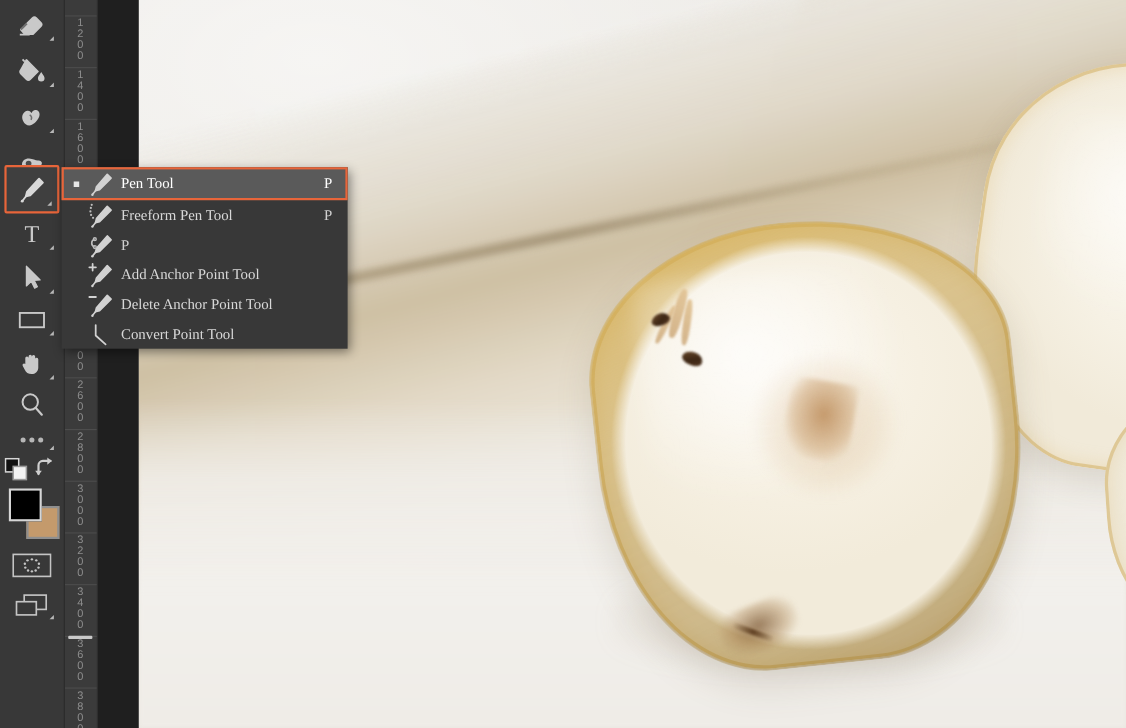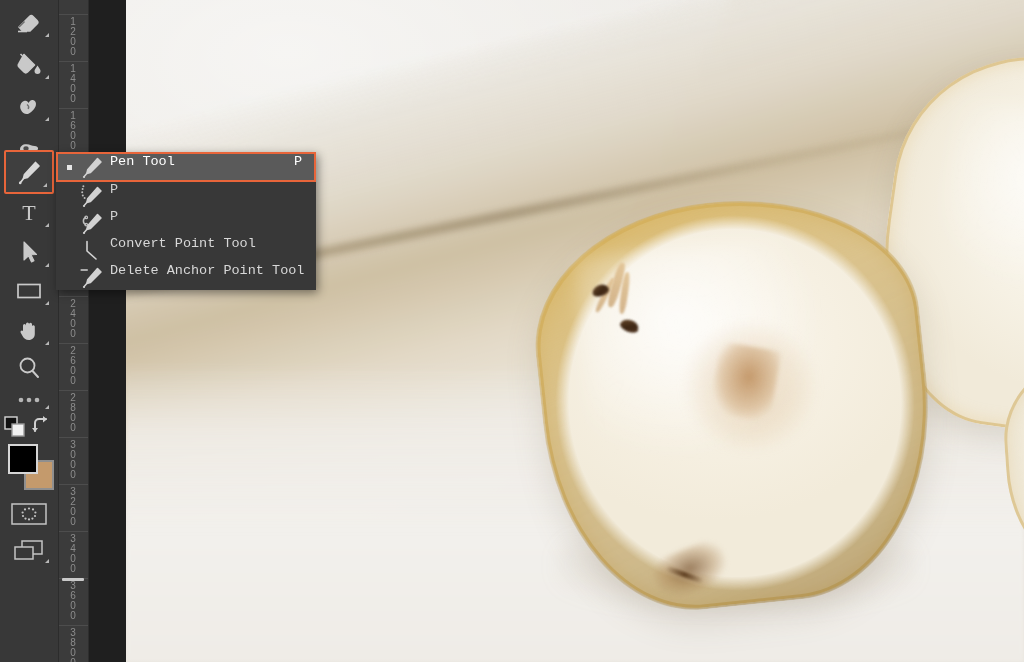--- a/index.html
+++ b/index.html
@@ -322,26 +322,27 @@
     width: 260px;
     background: #383838;
     box-shadow: 2px 3px 9px rgba(0,0,0,0.45);
     z-index: 50;
     padding: 0;
     box-sizing: border-box;
   }
   .menu-item {
     position: relative;
     display: flex;
+    align-items: center;
     height: 27px;
     box-sizing: border-box;
     padding: 0 0 0 6px;
     color: #d6d6d6;
     font-size: 13.5px;
-    font-family: Liberation Mono, monospace;
+    font-family: Liberation Serif, serif;
     white-space: nowrap;
   }
   .menu-item.active {
     background: #5a5a5a;
     border: 2px solid #e8653a;
     height: 30px;
     margin: 0;
     padding-left: 4px;
   }
   .mi-bullet {
@@ -719,20 +720,21 @@
     <circle cx="4" cy="23" r="1.1" fill="#d2d2d2"></circle>
       <g fill="#bdbdbd">
         <circle cx="2.6" cy="6" r="1"></circle>
               <circle cx="2.2" cy="9.2" r="1"></circle>
         <circle cx="2.8" cy="12.4" r="1"></circle>
               <circle cx="4.6" cy="15" r="1"></circle>
         <circle cx="3.4" cy="3.2" r="1"></circle>
       </g>
           </svg>
         </span>
+        <span class="mi-label">Freeform Pen Tool</span>
         <span class="mi-key">P</span>
       </div>
       <div class="menu-item">
         <span class="mi-bullet"></span>
         <span class="mi-icon">
           <svg width="26" height="26" viewBox="0 0 26 26">
 
     <g stroke="#d2d2d2" stroke-width="1.5" fill="none" stroke-linejoin="round">
       <path d="M17.5 4.5 L21 8 L10.5 18.5 L6.8 19.4 L7.7 15.7 Z" fill="#d2d2d2"></path>
       <path d="M7.7 15.7 L10.5 18.5"></path>
@@ -743,38 +745,55 @@
       <circle cx="6.2" cy="7.4" r="1.3" fill="none" stroke="#bdbdbd" stroke-width="1.3"></circle>
       <circle cx="6.2" cy="14.6" r="1.3" fill="none" stroke="#bdbdbd" stroke-width="1.3"></circle>
       </svg>
         </span>
         <span class="mi-key">P</span>
       </div>
       <div class="menu-item">
         <span class="mi-bullet"></span>
         <span class="mi-icon">
           <svg width="26" height="26" viewBox="0 0 26 26">
-      <path d="M7 4.5 L7 14 L16 22" fill="none" stroke="#d2d2d2" stroke-width="1.6" stroke-linecap="round" stroke-linejoin="round"></path>
+
+    <g stroke="#d2d2d2" stroke-width="1.5" fill="none" stroke-linejoin="round">
+      <path d="M17.5 4.5 L21 8 L10.5 18.5 L6.8 19.4 L7.7 15.7 Z" fill="#d2d2d2"></path>
+      <path d="M7.7 15.7 L10.5 18.5"></path>
+      <path d="M7.0 19.2 L4.2 22.6" stroke-linecap="round"></path>
+    </g>
+    <circle cx="4" cy="23" r="1.1" fill="#d2d2d2"></circle>
+      <path d="M4.2 3 L4.2 9 M1.2 6 L7.2 6" stroke="#d2d2d2" stroke-width="1.6" stroke-linecap="round"></path>
       </svg>
         </span>
-        <span class="mi-label">Convert Point Tool</span>
+        <span class="mi-label">Add Anchor Point Tool</span>
         <span class="mi-key"></span>
       </div>
       <div class="menu-item">
         <span class="mi-bullet"></span>
         <span class="mi-icon">
           <svg width="26" height="26" viewBox="0 0 26 26">
 
     <g stroke="#d2d2d2" stroke-width="1.5" fill="none" stroke-linejoin="round">
       <path d="M17.5 4.5 L21 8 L10.5 18.5 L6.8 19.4 L7.7 15.7 Z" fill="#d2d2d2"></path>
       <path d="M7.7 15.7 L10.5 18.5"></path>
       <path d="M7.0 19.2 L4.2 22.6" stroke-linecap="round"></path>
     </g>
     <circle cx="4" cy="23" r="1.1" fill="#d2d2d2"></circle>
       <path d="M1.2 6 L7.2 6" stroke="#d2d2d2" stroke-width="1.6" stroke-linecap="round"></path>
       </svg>
         </span>
         <span class="mi-label">Delete Anchor Point Tool</span>
         <span class="mi-key"></span>
       </div>
+      <div class="menu-item">
+        <span class="mi-bullet"></span>
+        <span class="mi-icon">
+          <svg width="26" height="26" viewBox="0 0 26 26">
+      <path d="M7 4.5 L7 14 L16 22" fill="none" stroke="#d2d2d2" stroke-width="1.6" stroke-linecap="round" stroke-linejoin="round"></path>
+      </svg>
+        </span>
+        <span class="mi-label">Convert Point Tool</span>
+        <span class="mi-key"></span>
+      </div>
     </div>
 
 </div>
 
 </body></html>

